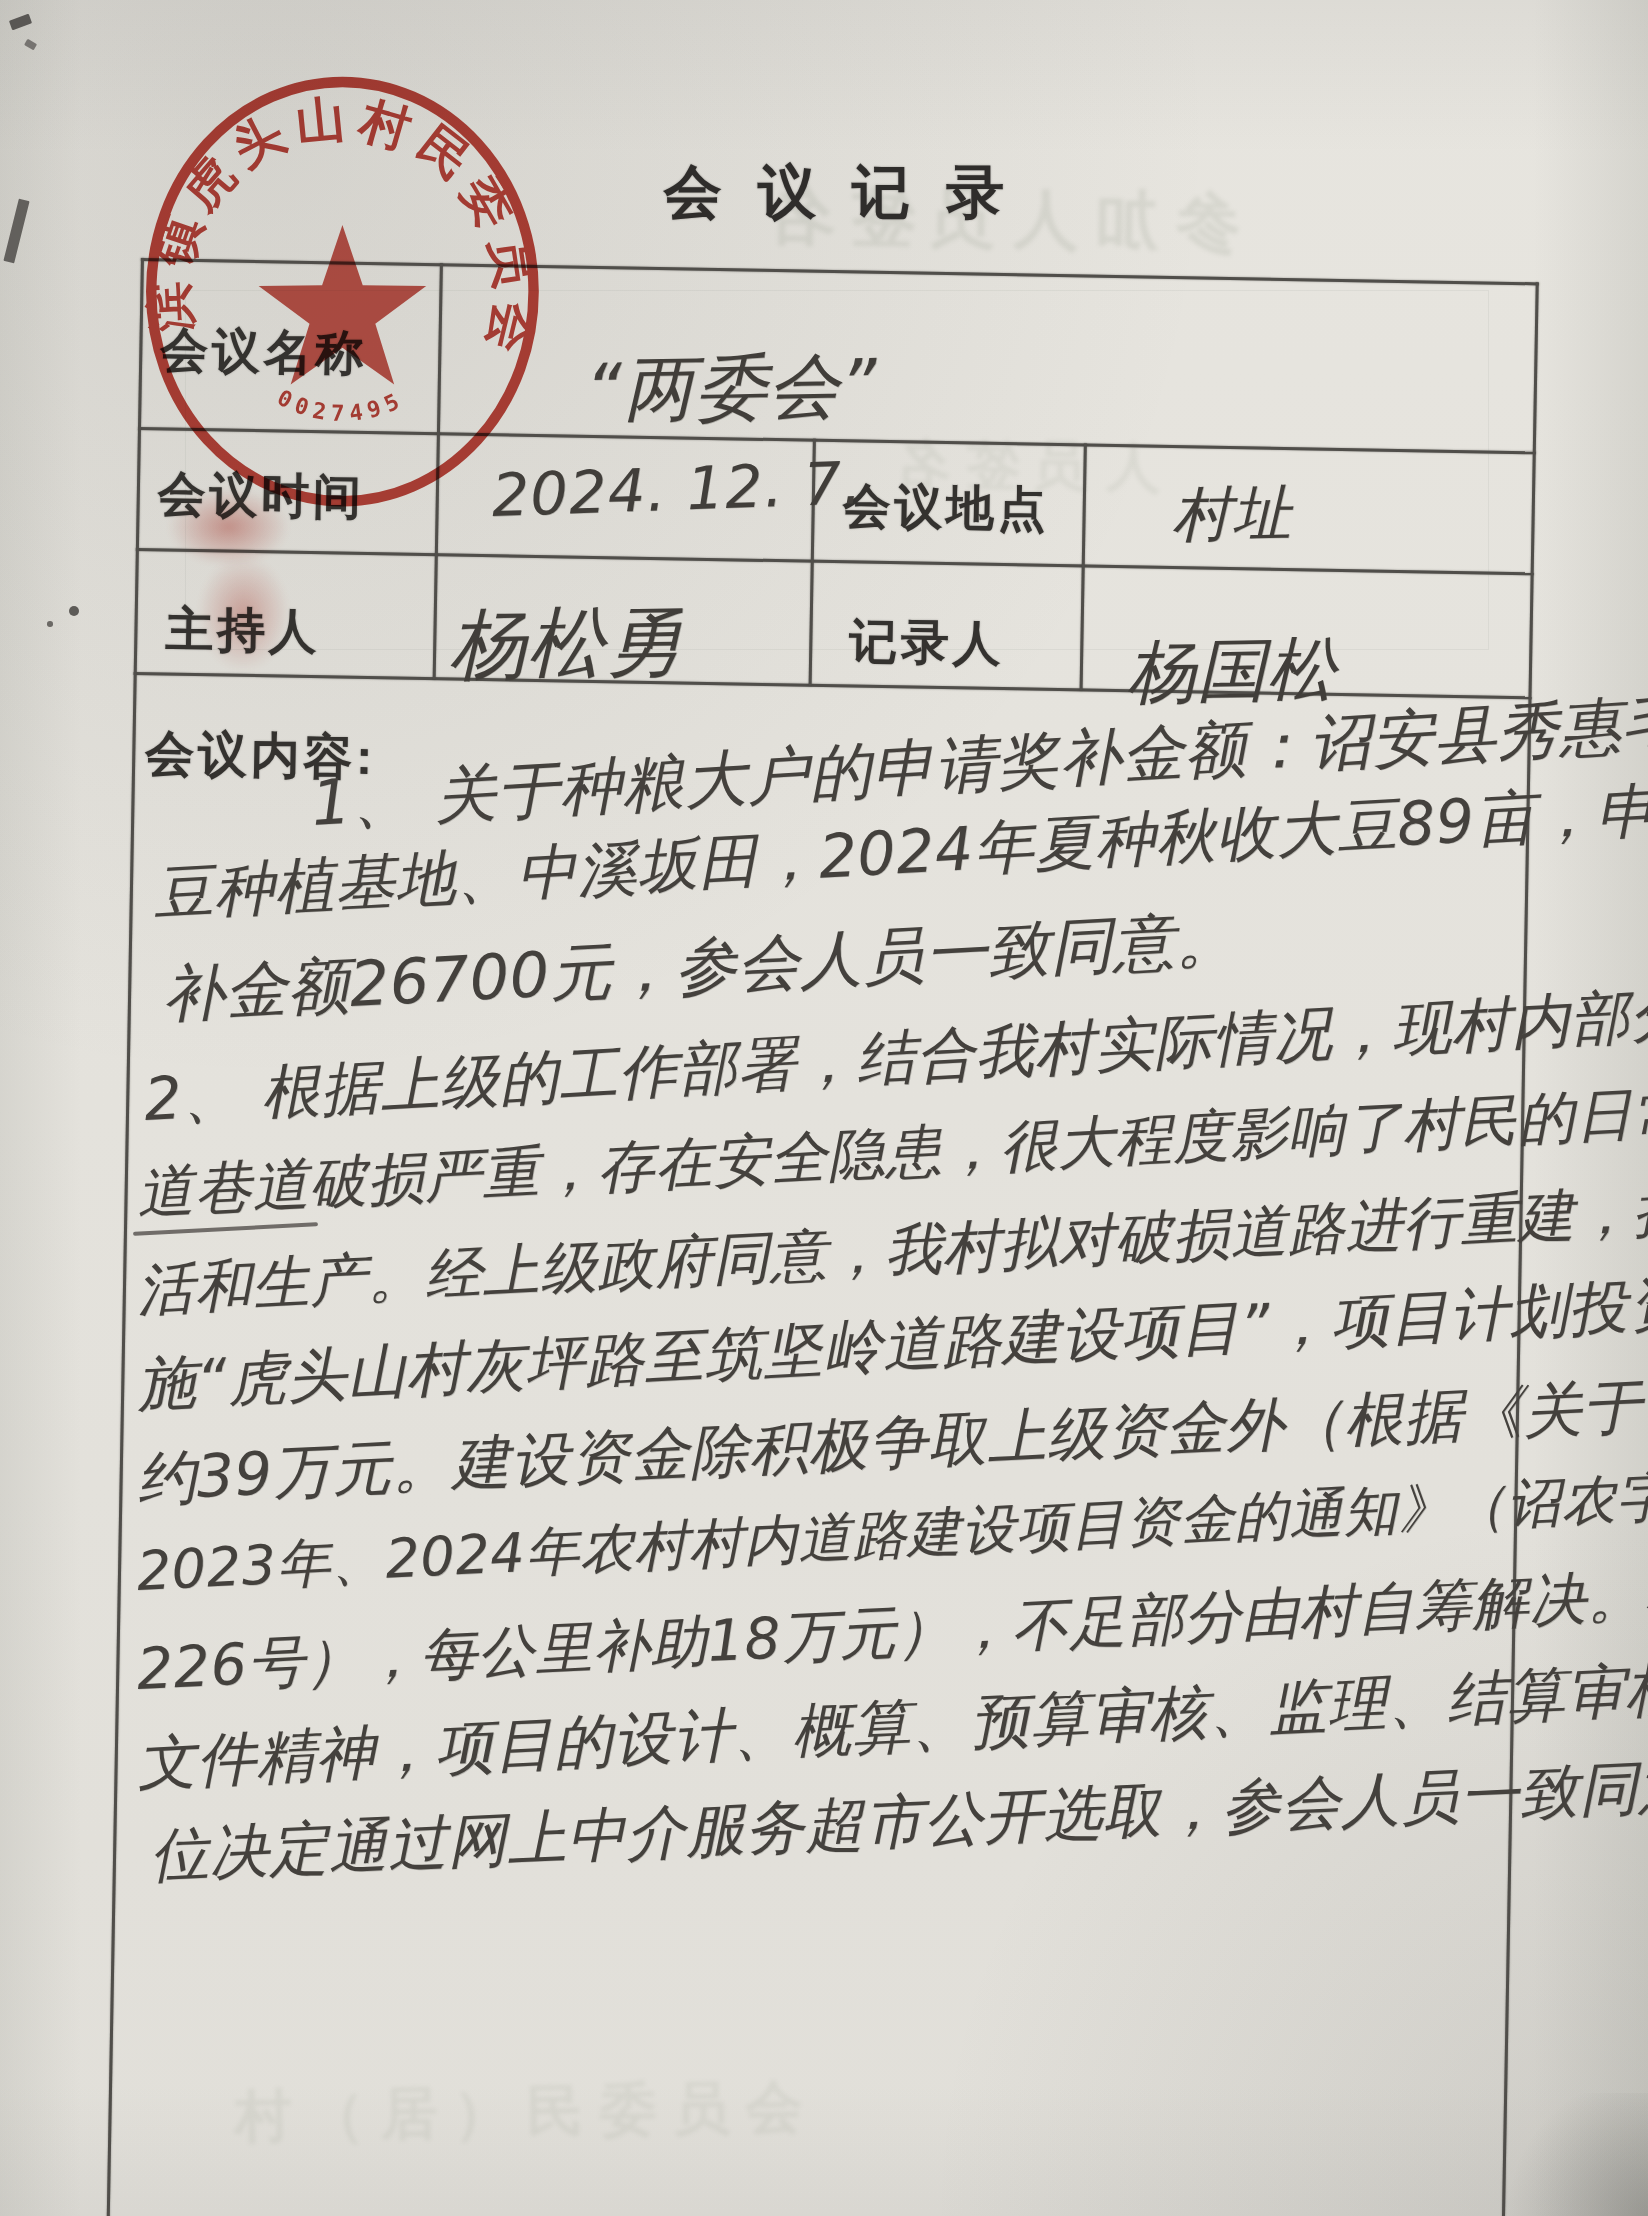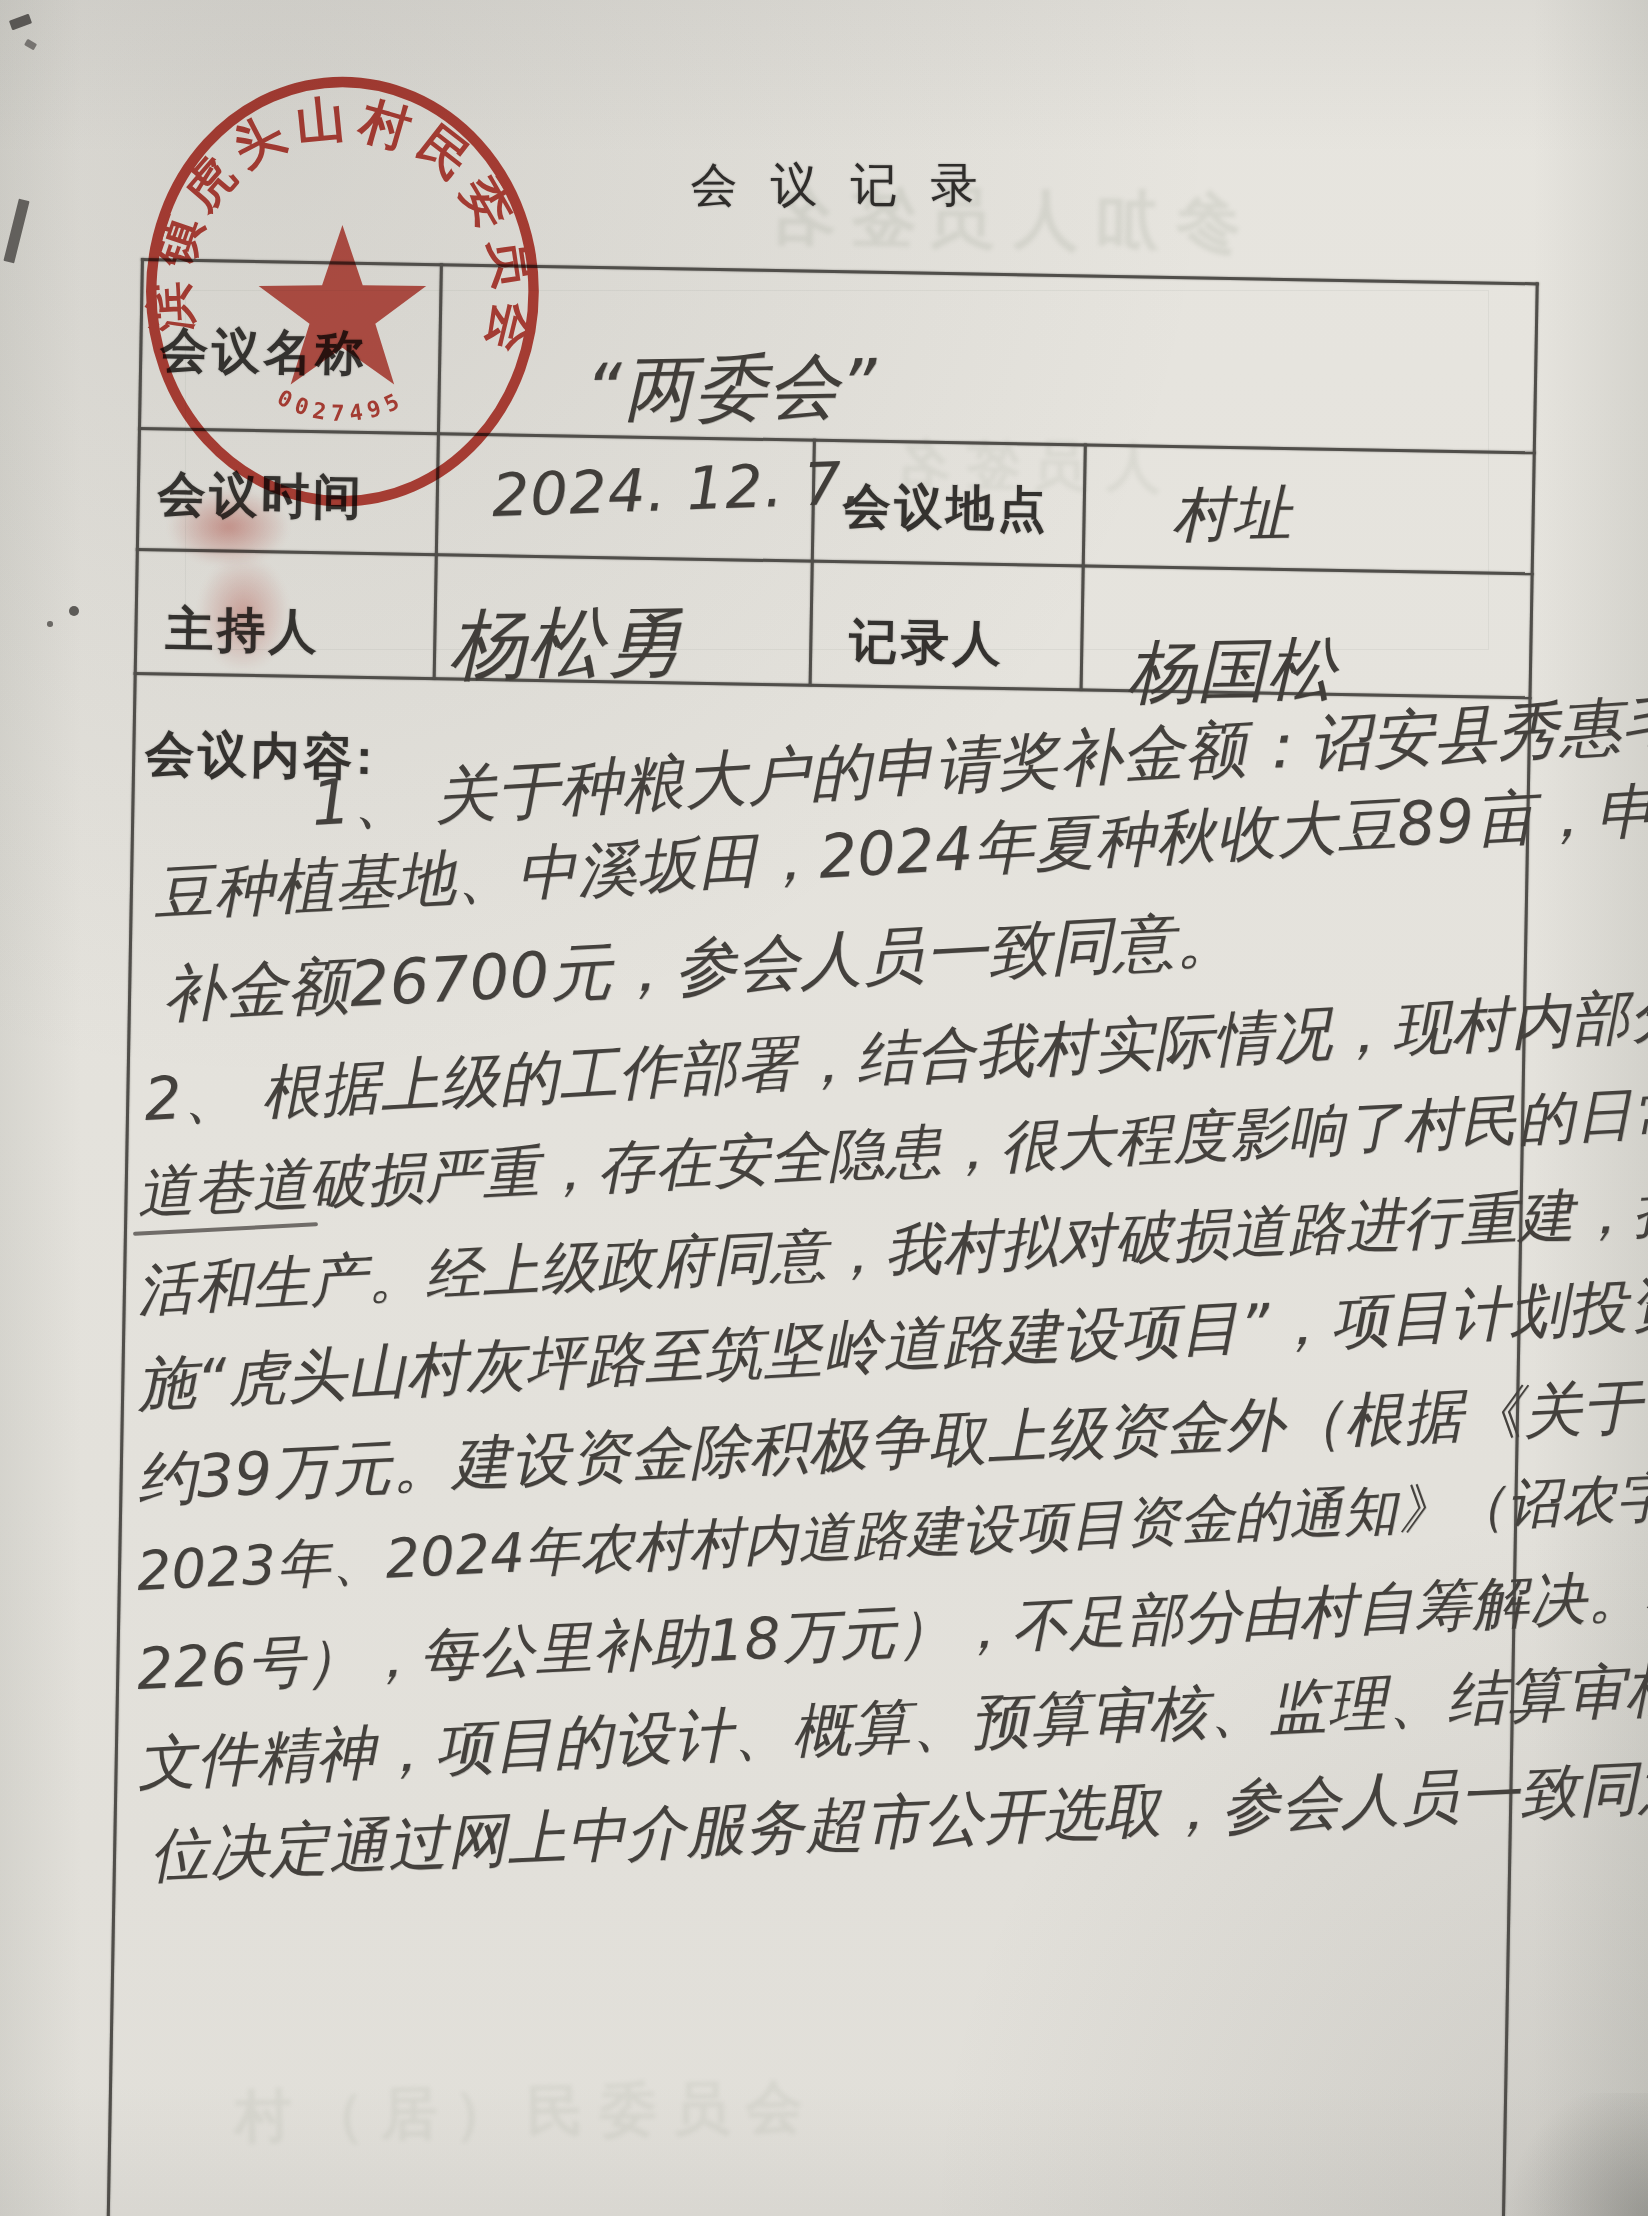--- a/index.html
+++ b/index.html
@@ -8,21 +8,21 @@
     font-family:"Liberation Sans",sans-serif;
     background:
       radial-gradient(circle at 16% 6%, rgba(88,88,84,.13), transparent 38%),
       radial-gradient(circle at 100% 100%, rgba(78,78,74,.14), transparent 26%),
       linear-gradient(to right, rgba(70,75,65,.09), transparent 5%, transparent 93%, rgba(70,75,65,.11)),
       linear-gradient(to bottom, rgba(60,60,58,.06), transparent 7%, transparent 94%, rgba(60,60,58,.05)),
       linear-gradient(#e7e5df,#e1dfd9);
   }
   .title{
     position:absolute;left:617px;top:154px;width:444px;text-align:center;
-    font-size:47px;font-weight:normal;letter-spacing:10px;color:#2f2d2b;
+    font-size:58px;font-weight:bold;letter-spacing:10px;color:#2f2d2b;
     text-shadow:0 0 1.9px rgba(47,45,43,.45);white-space:nowrap;
   }
   
   .sheet{position:absolute;left:0;top:0;width:100%;height:100%;
     transform:rotate(1deg);transform-origin:142px 256px;}
   .bline{position:absolute;background:#504e4a;box-shadow:0 0 1.9px rgba(60,58,55,.55);}
   .plabel{position:absolute;font-weight:bold;color:#34322f;font-size:48px;
     letter-spacing:3.7px;white-space:nowrap;text-shadow:0 0 1.9px rgba(52,50,47,.4);}
   .hw{position:absolute;white-space:nowrap;color:#413e3a;font-style:italic;
     font-family:"DejaVu Sans",sans-serif;letter-spacing:1.2px;

